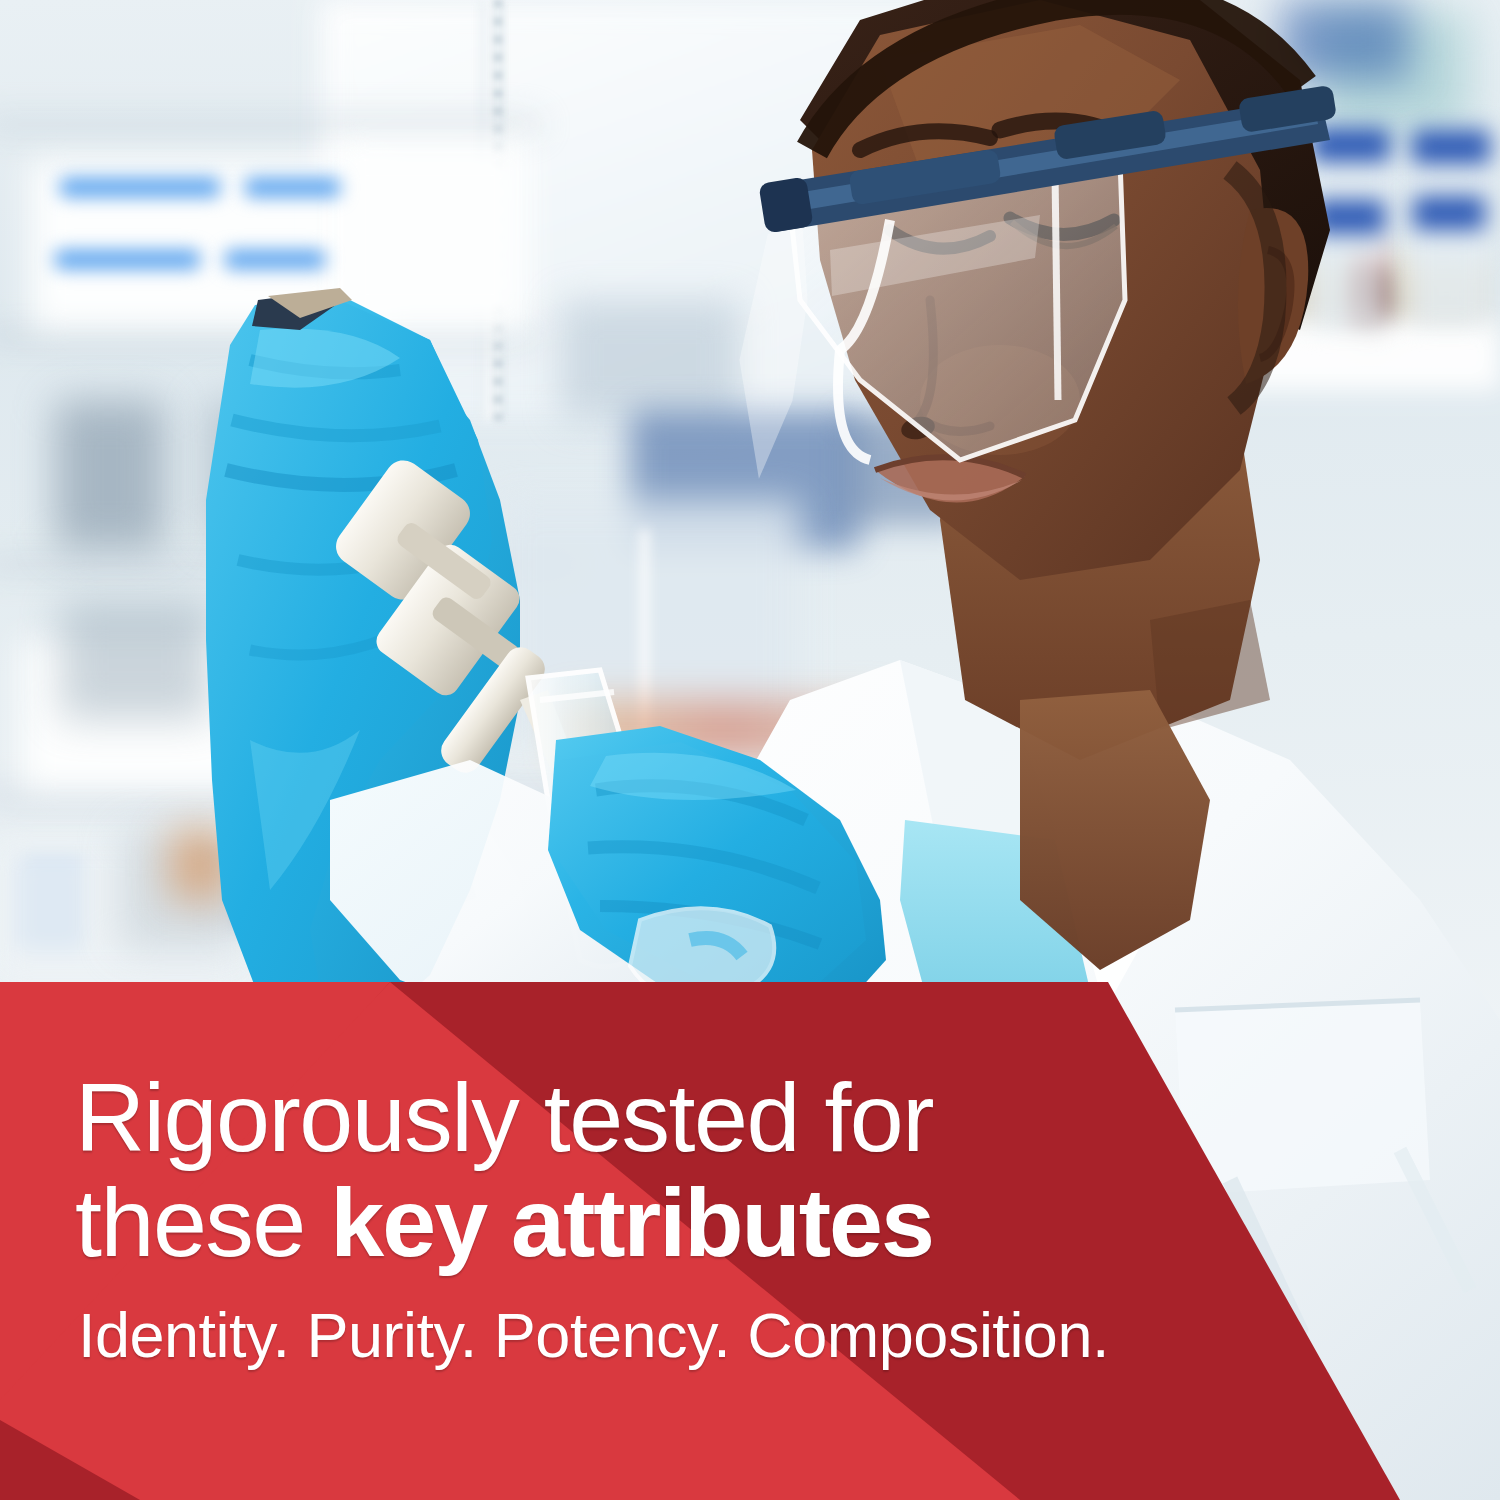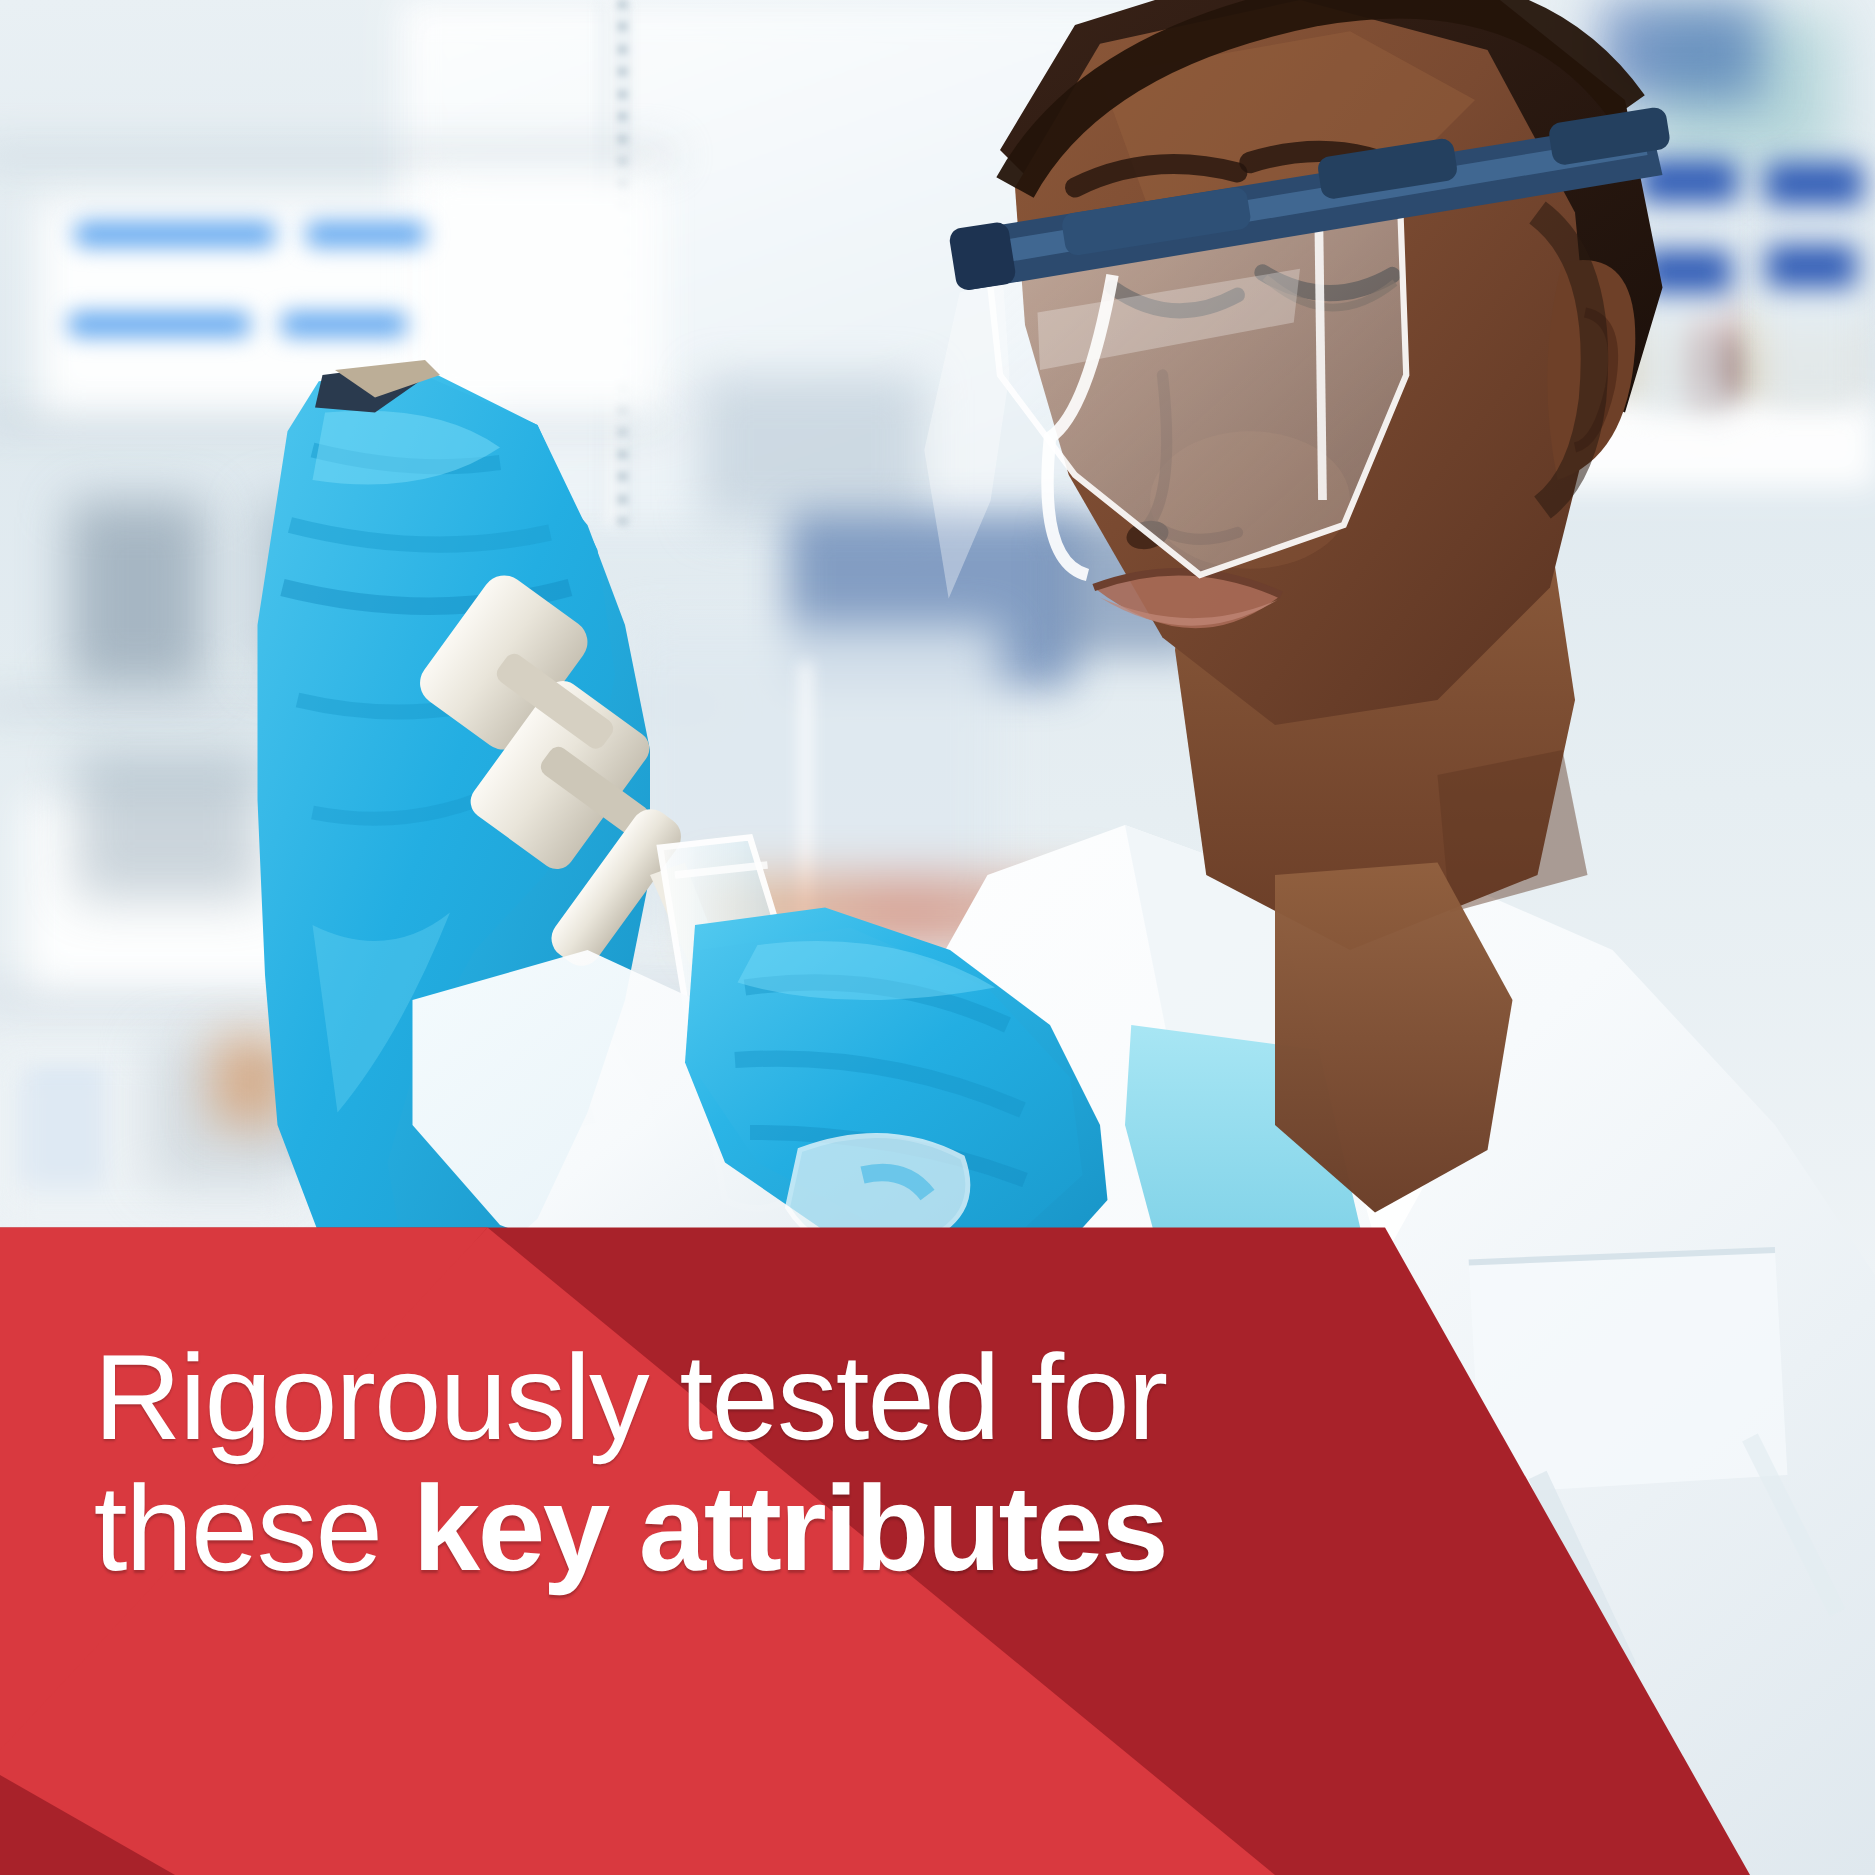--- a/index.html
+++ b/index.html
@@ -424,16 +424,17 @@
       <polygon points="0,22 1108,22 1400,540 0,540" fill="#a8222a"></polygon>
 
       <polygon points="0,22 390,22 0,460" fill="#d9393f"></polygon>
       <polygon points="390,22 1020,540 140,540 0,460 0,440" fill="#d9393f"></polygon>
     </svg>
 
     <div class="ban-text">
       <div class="headline">
         <span>Rigorously tested for these </span><b>key attributes</b>
       </div>
+      <div class="subline">Identity. Purity. Potency. Composition.</div>
     </div>
   </div>
 
 </div>
 
 </body></html>

